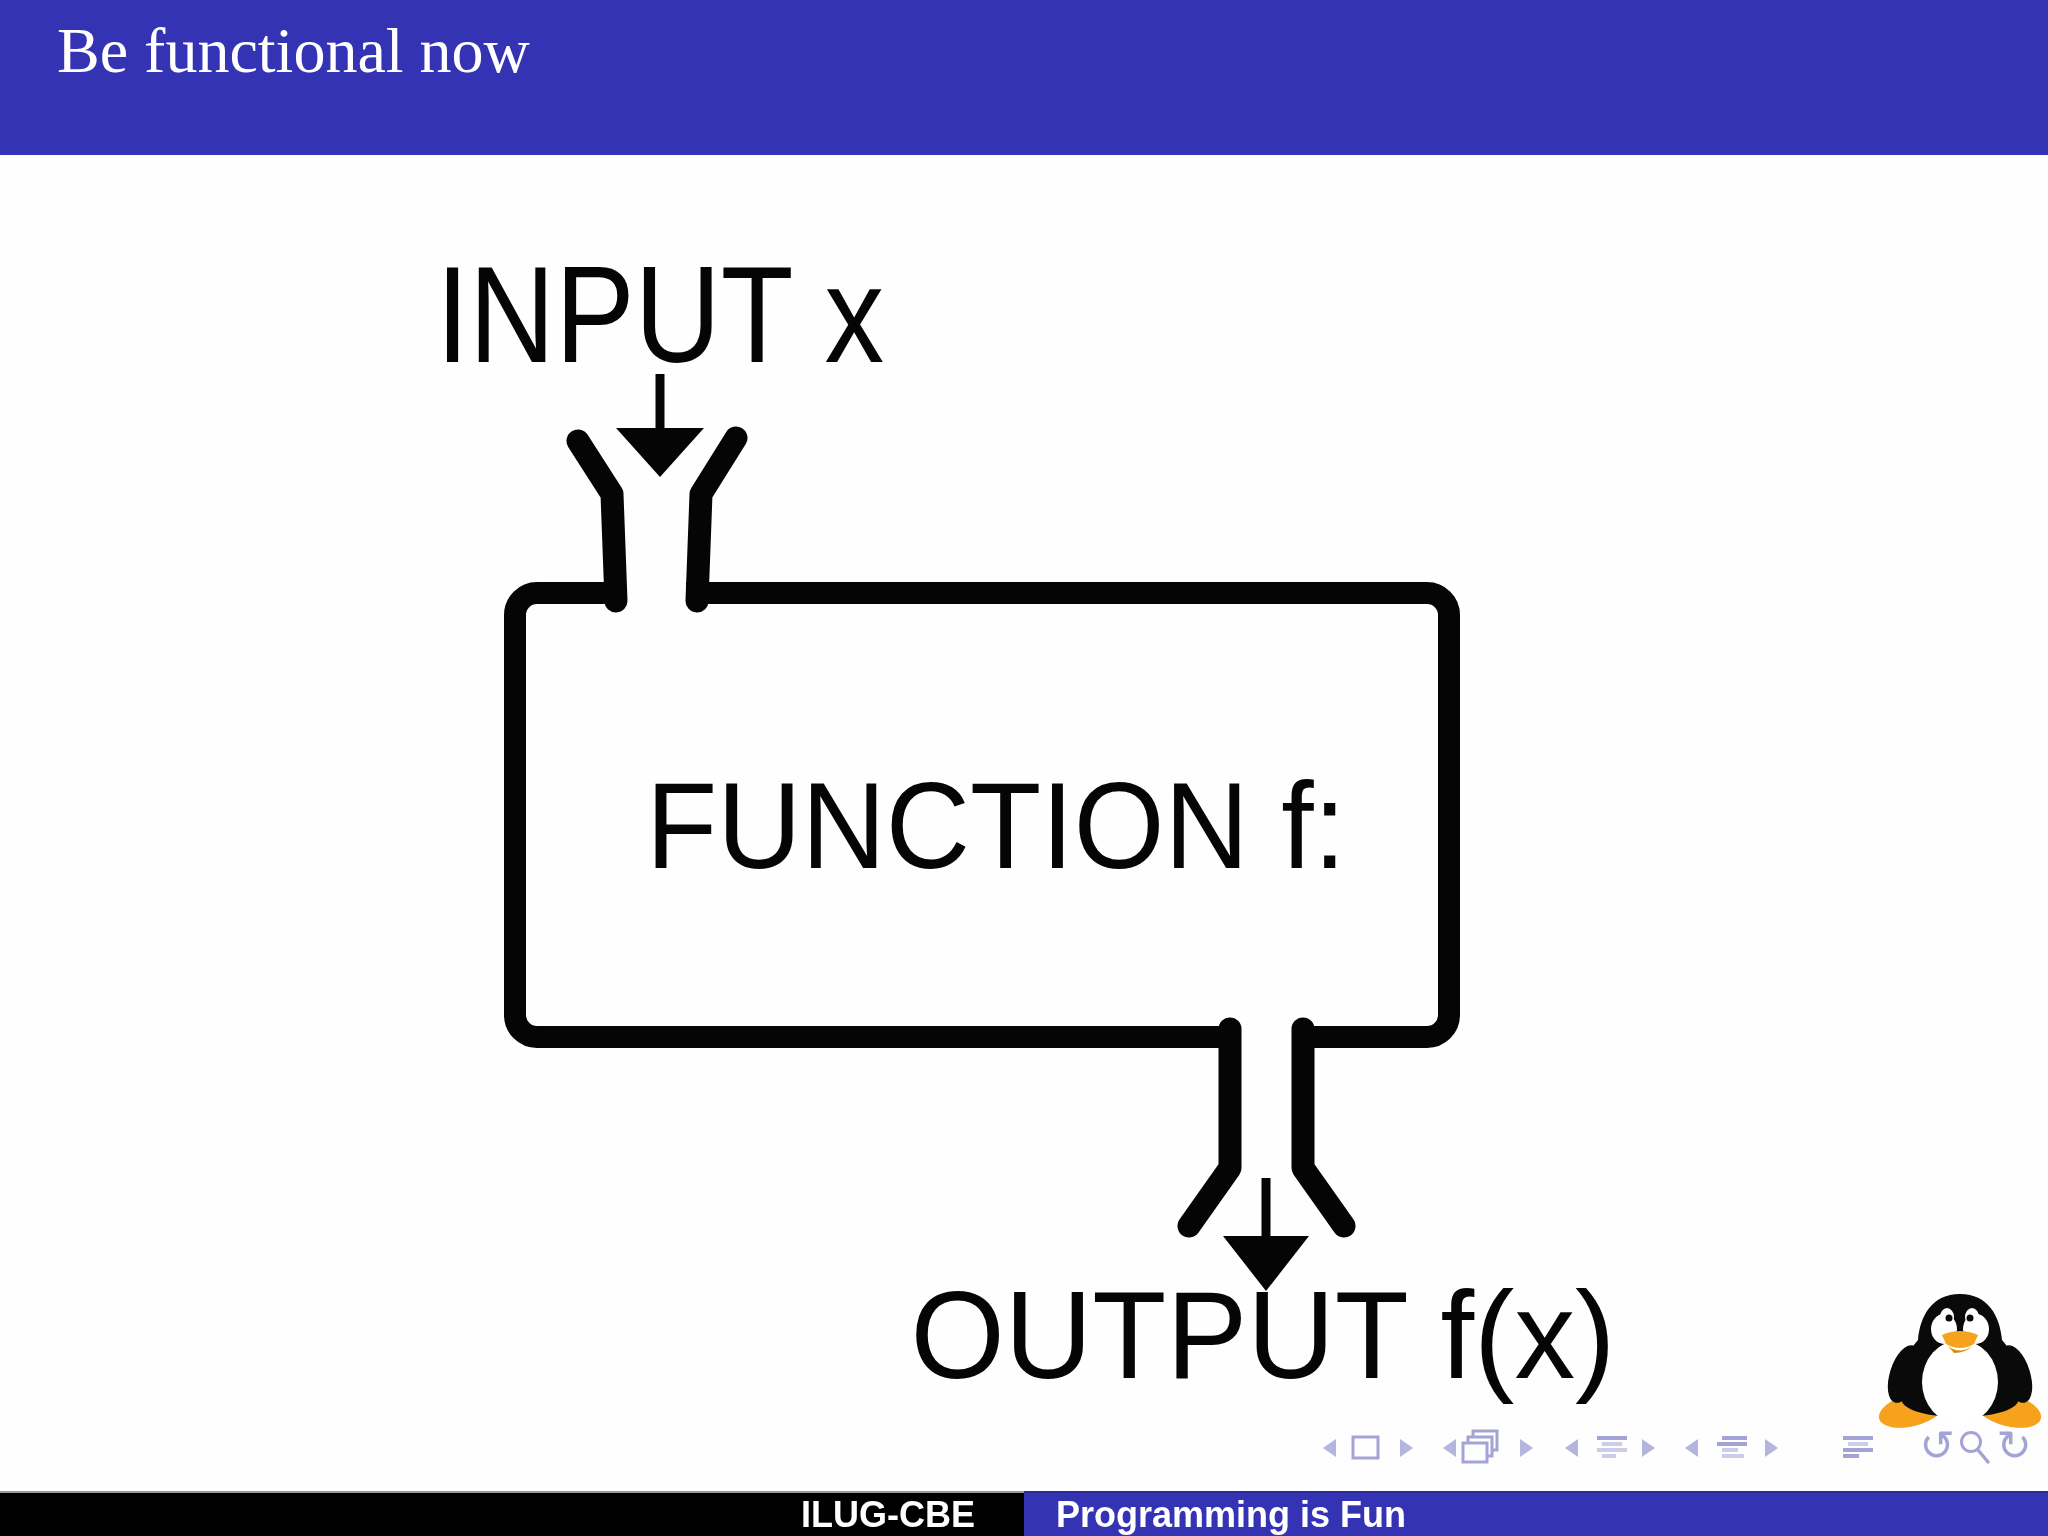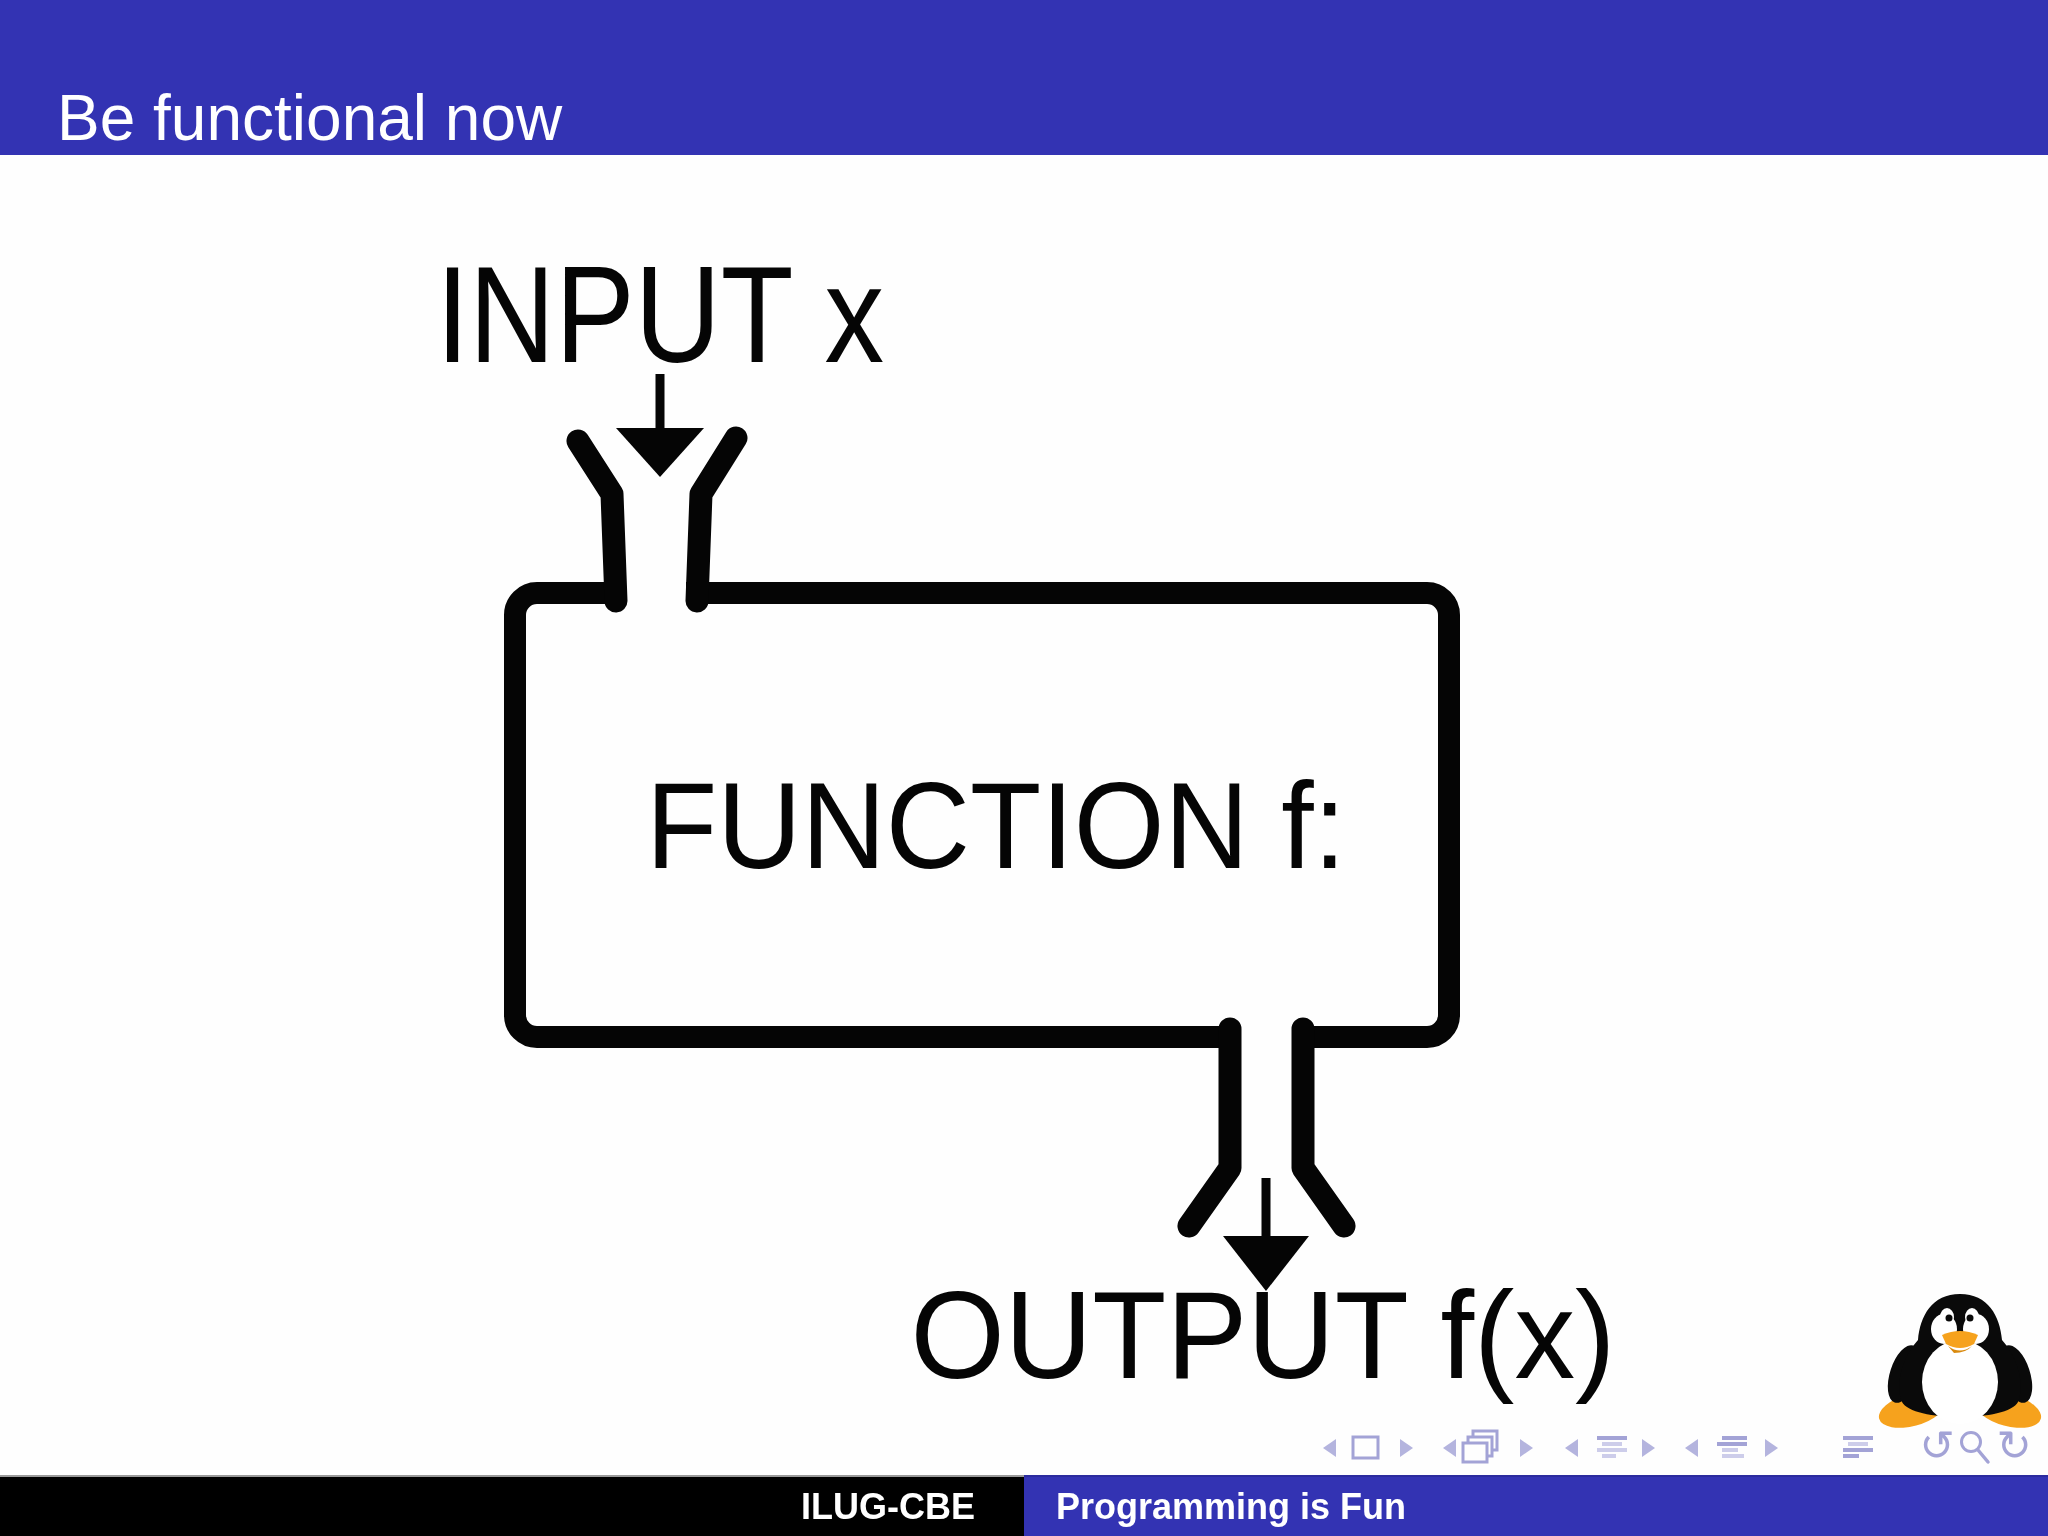--- a/index.html
+++ b/index.html
@@ -7,22 +7,23 @@
     position:relative;
     width:2048px;height:1536px;
     background:#fefefe;
     overflow:hidden;
     font-family:"Liberation Sans",sans-serif;
   }
   
   .header{
     position:absolute;top:0;left:0;width:2048px;height:155px;
     background:#3333b3;
-    display:flex;align-items:flex-end;
+    display:flex;align-items:flex-start;
     z-index:3;
+    font-family:Liberation Serif, serif;
   }
   .header .title{
     color:#ffffff;
     font-size:64px;
     font-weight:400;
     padding-left:57px;
     padding-top:14px;
     letter-spacing:0px;
     white-space:nowrap;
   }
@@ -34,21 +35,21 @@
     font-family:"Liberation Sans",sans-serif;
     fill:#050505;
     font-weight:400;
   }
   
   .tux{position:absolute;left:1878px;top:1288px;width:164px;height:146px;z-index:2;}
   
   .navbar{position:absolute;left:1320px;top:1424px;width:720px;height:50px;z-index:2;}
   
   .footer{
-    position:absolute;left:0;bottom:0;width:2048px;height:61px;
+    position:absolute;left:0;bottom:0;width:2048px;height:45px;
     display:flex;z-index:3;
   }
   .footer .cell{
     height:100%;display:flex;align-items:center;
     color:#ffffff;font-weight:bold;font-size:36px;
     box-sizing:border-box;
   }
   .footer .left{
     width:1024px;background:#000000;
     justify-content:flex-end;padding-right:49px;

